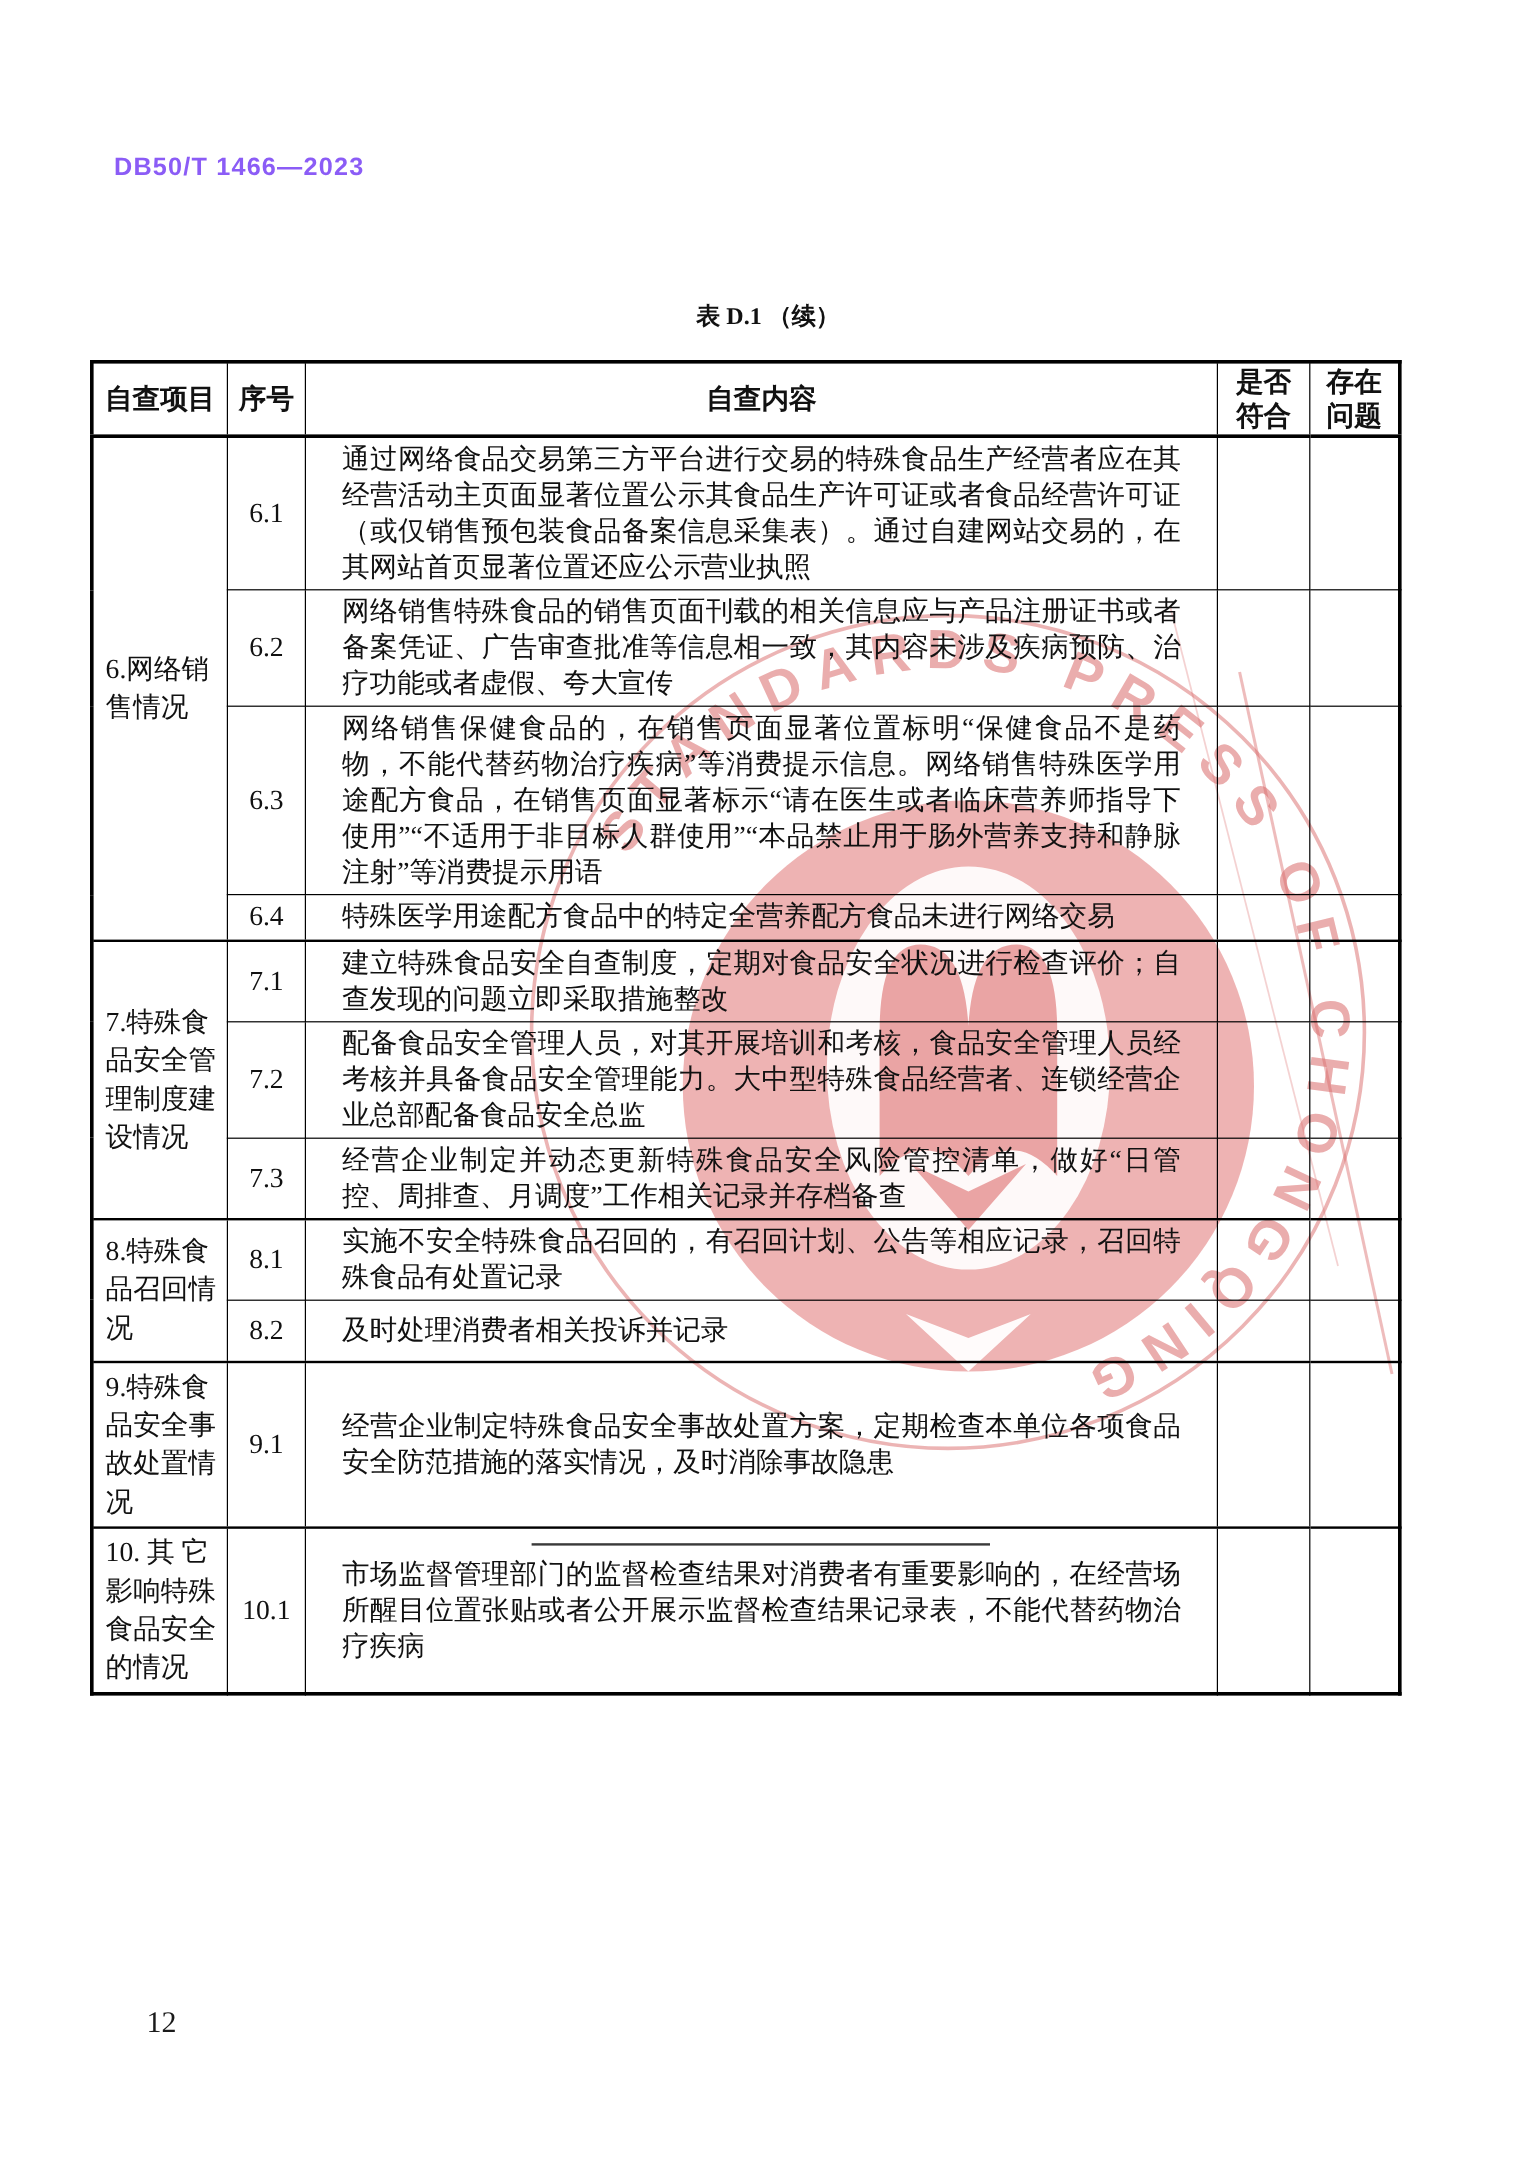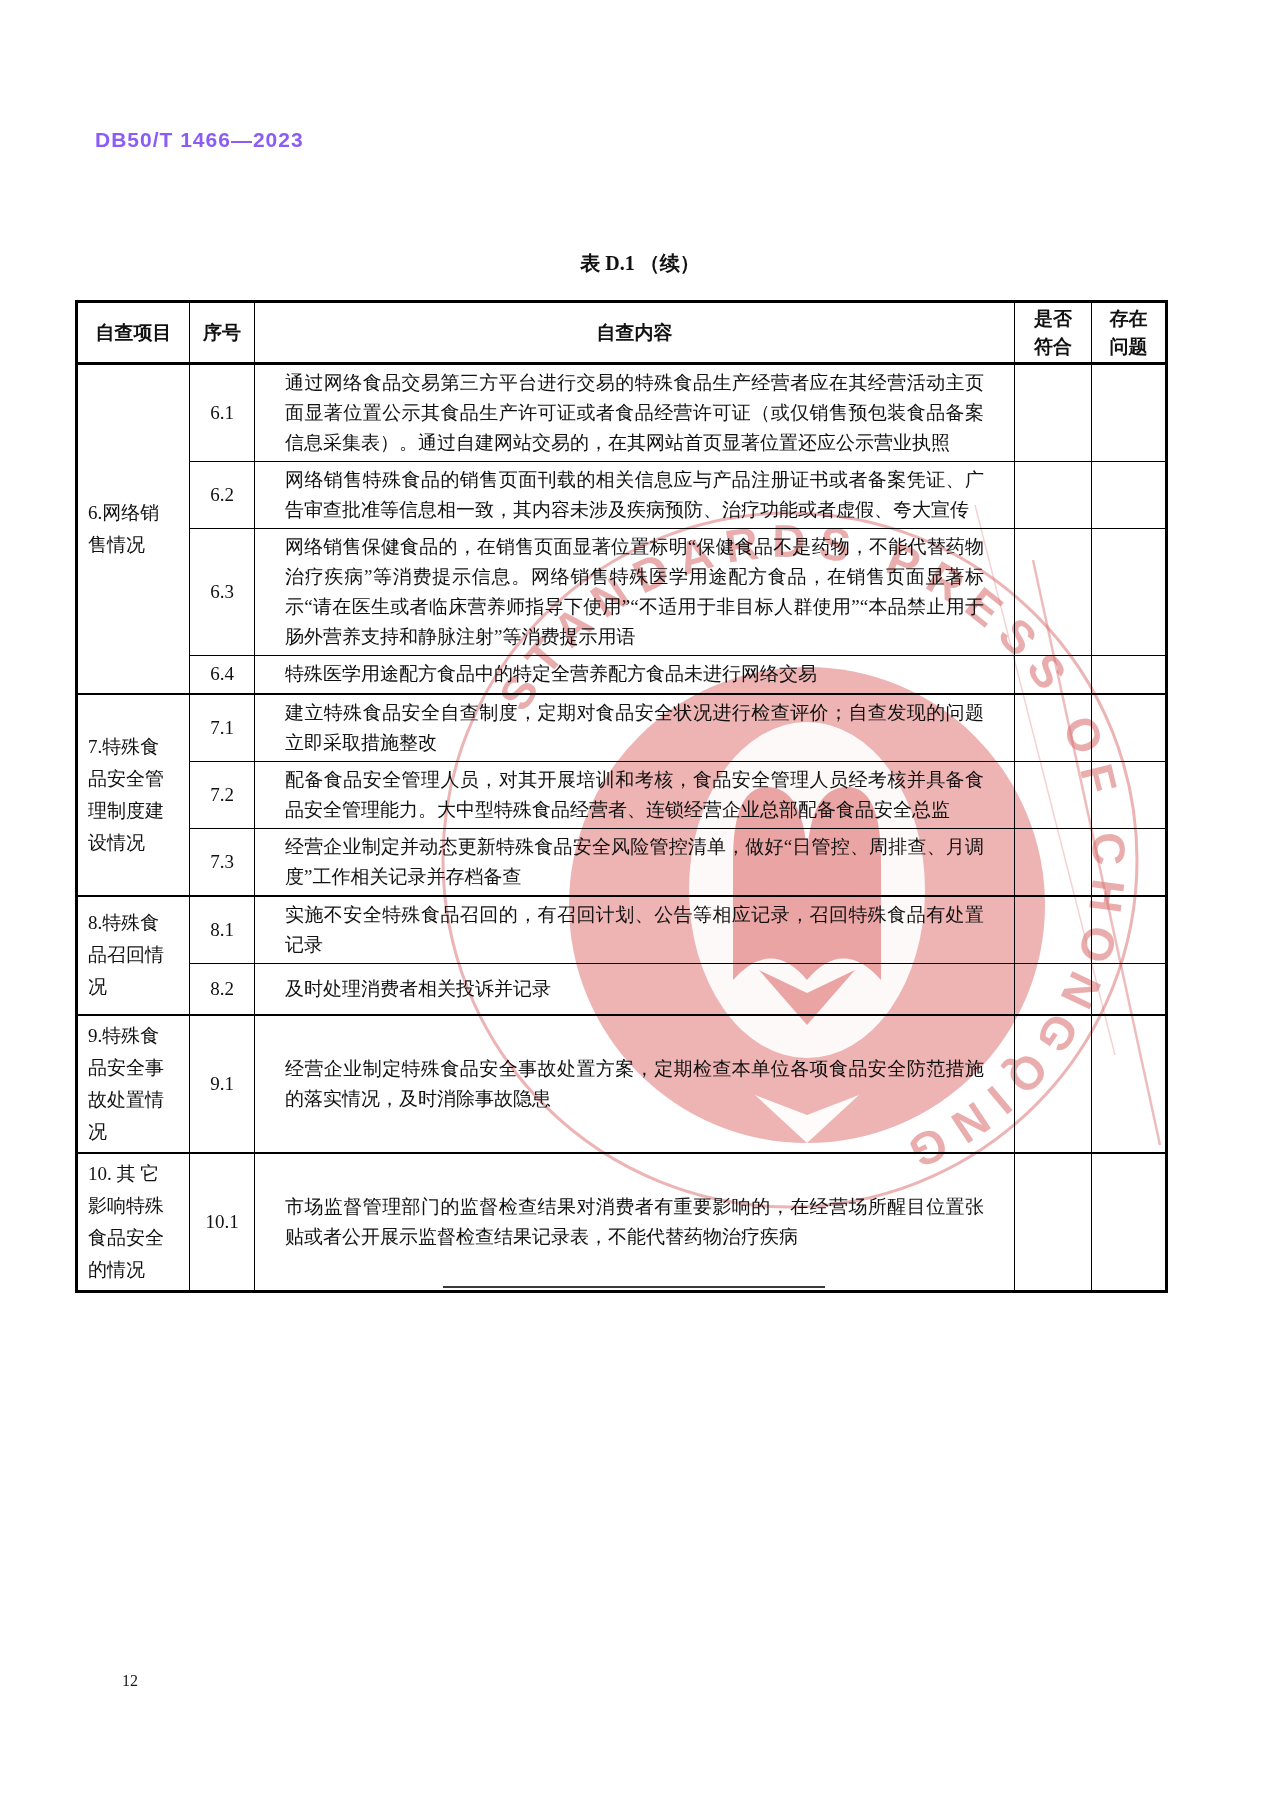--- a/index.html
+++ b/index.html
@@ -15,41 +15,41 @@
   }
   .table-title{
     position:absolute; left:0; top:250px; width:100%;
     text-align:center; font-weight:700; font-size:20px;
     font-family:"Liberation Serif", serif;
   }
   .insp-table{
     position:absolute; left:75px; top:300px; width:1090px;
     border-collapse:collapse; table-layout:fixed;
     border:3px solid #000; background:transparent;
-    font-size:19px; line-height:30px;
+    font-size:23px; line-height:30px;
   }
   .insp-table th,.insp-table td{ border:1px solid #000; padding:0; vertical-align:middle; }
   .insp-table thead th{
     font-weight:700; text-align:center; border-bottom:3px solid #000;
     line-height:28px;
   }
   .pre{ white-space:pre-line;margin-top:36px; }
   tr.grp td{ border-top:2.5px solid #000; }
   td.cat{
     text-align:left; padding:4px 6px 4px 10px; white-space:pre-line; line-height:32px;
     vertical-align:middle;
   }
   td.no{ text-align:center; font-family:"Liberation Serif", serif; }
   td.ct{ text-align:justify; padding:3px 30px; }
   .closing-rule{
     position:absolute; left:443px; top:1286px; width:382px; height:0;
     border-top:2px solid #3a3a3a;
   }
   .page-number{
-    position:absolute; left:122px; top:1672px; font-size:16px;
+    position:absolute; left:122px; top:1672px; font-size:25px;
     font-family:"Liberation Serif", serif; color:#1a1a1a;
   }
   .watermark{
     position:absolute; left:415px; top:465px; width:750px; height:790px;
     z-index:0; pointer-events:none;
   }
   .content-layer{ position:relative; z-index:1; }
 </style>
 </head>
 <body>

